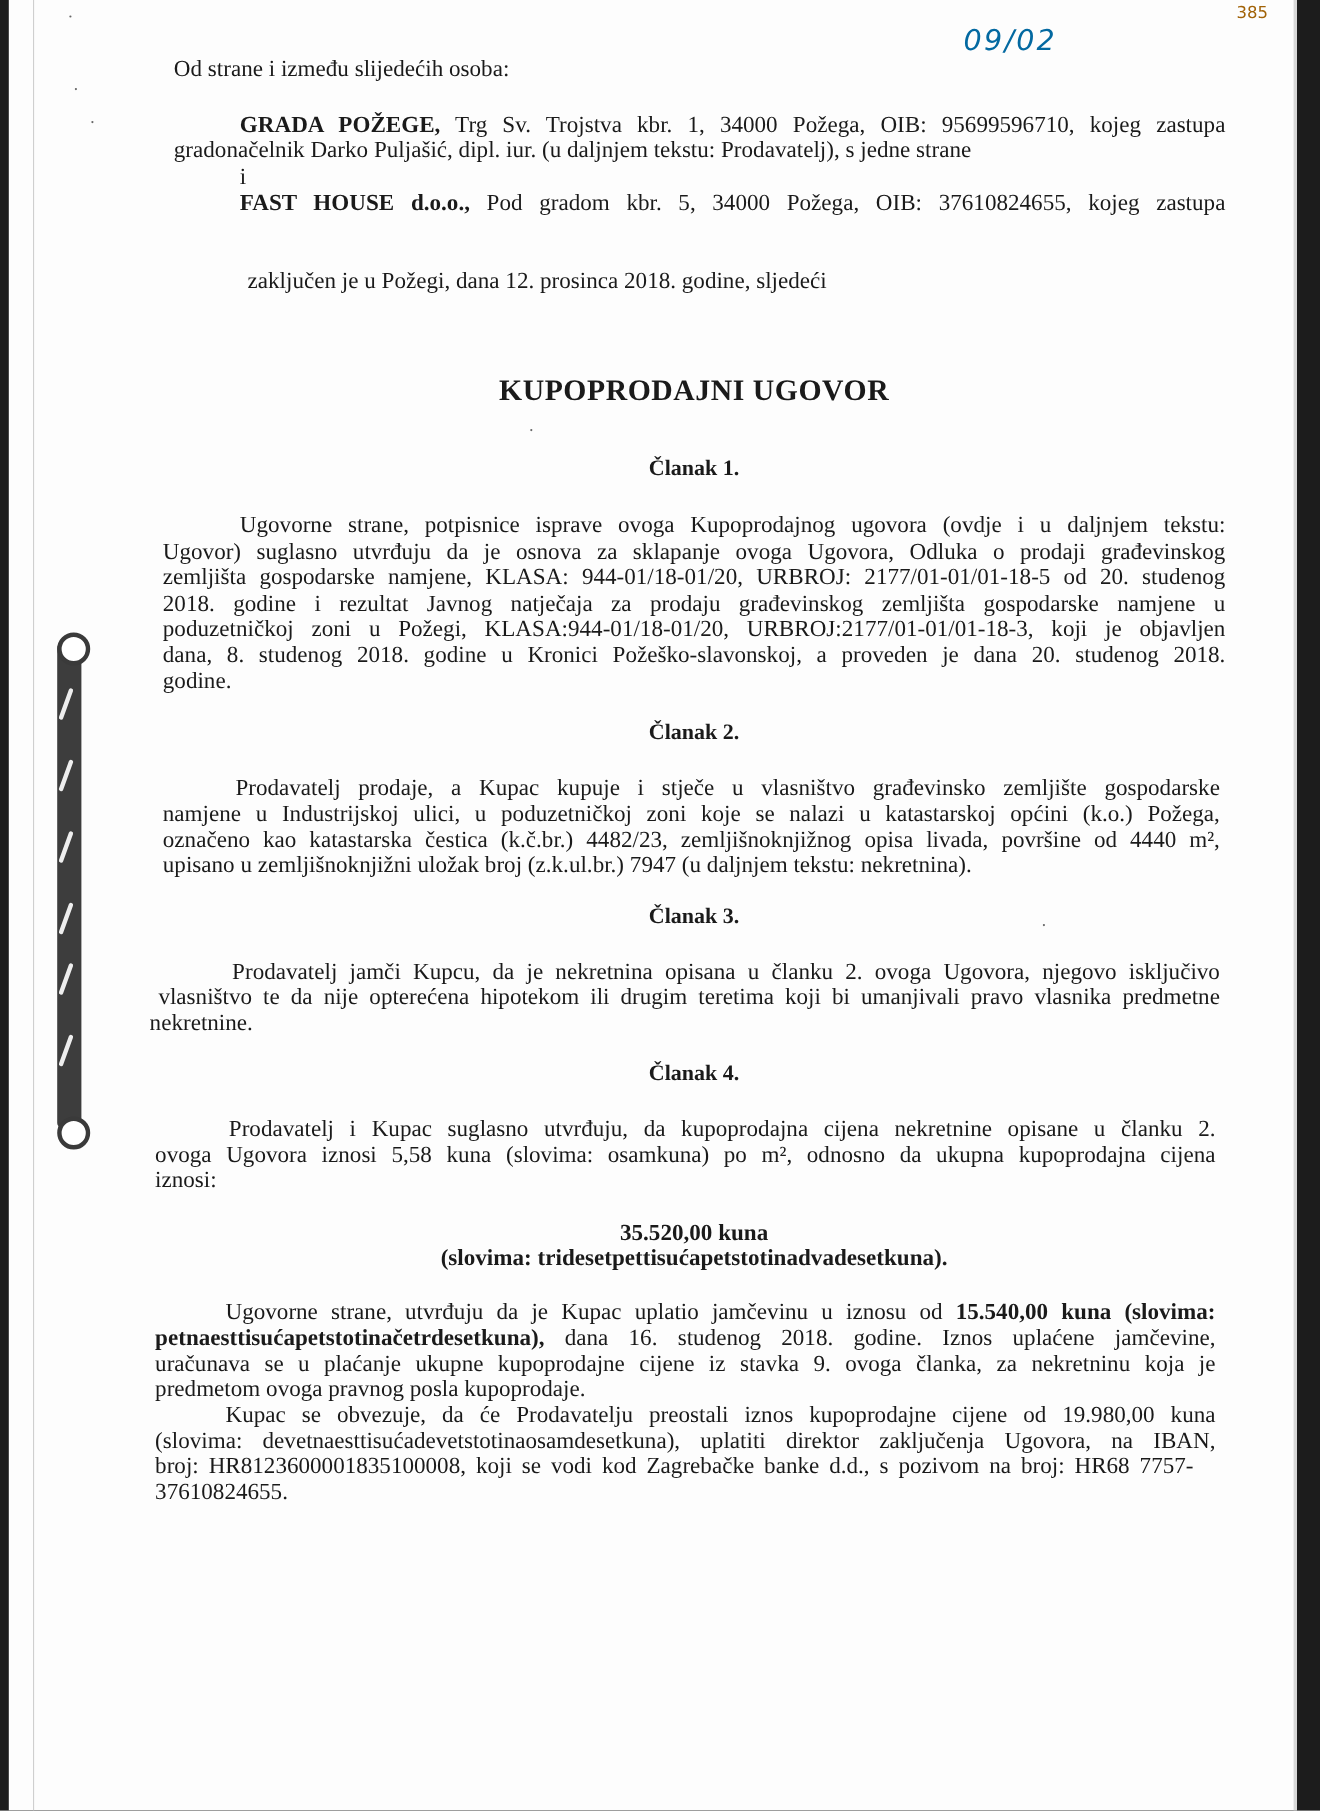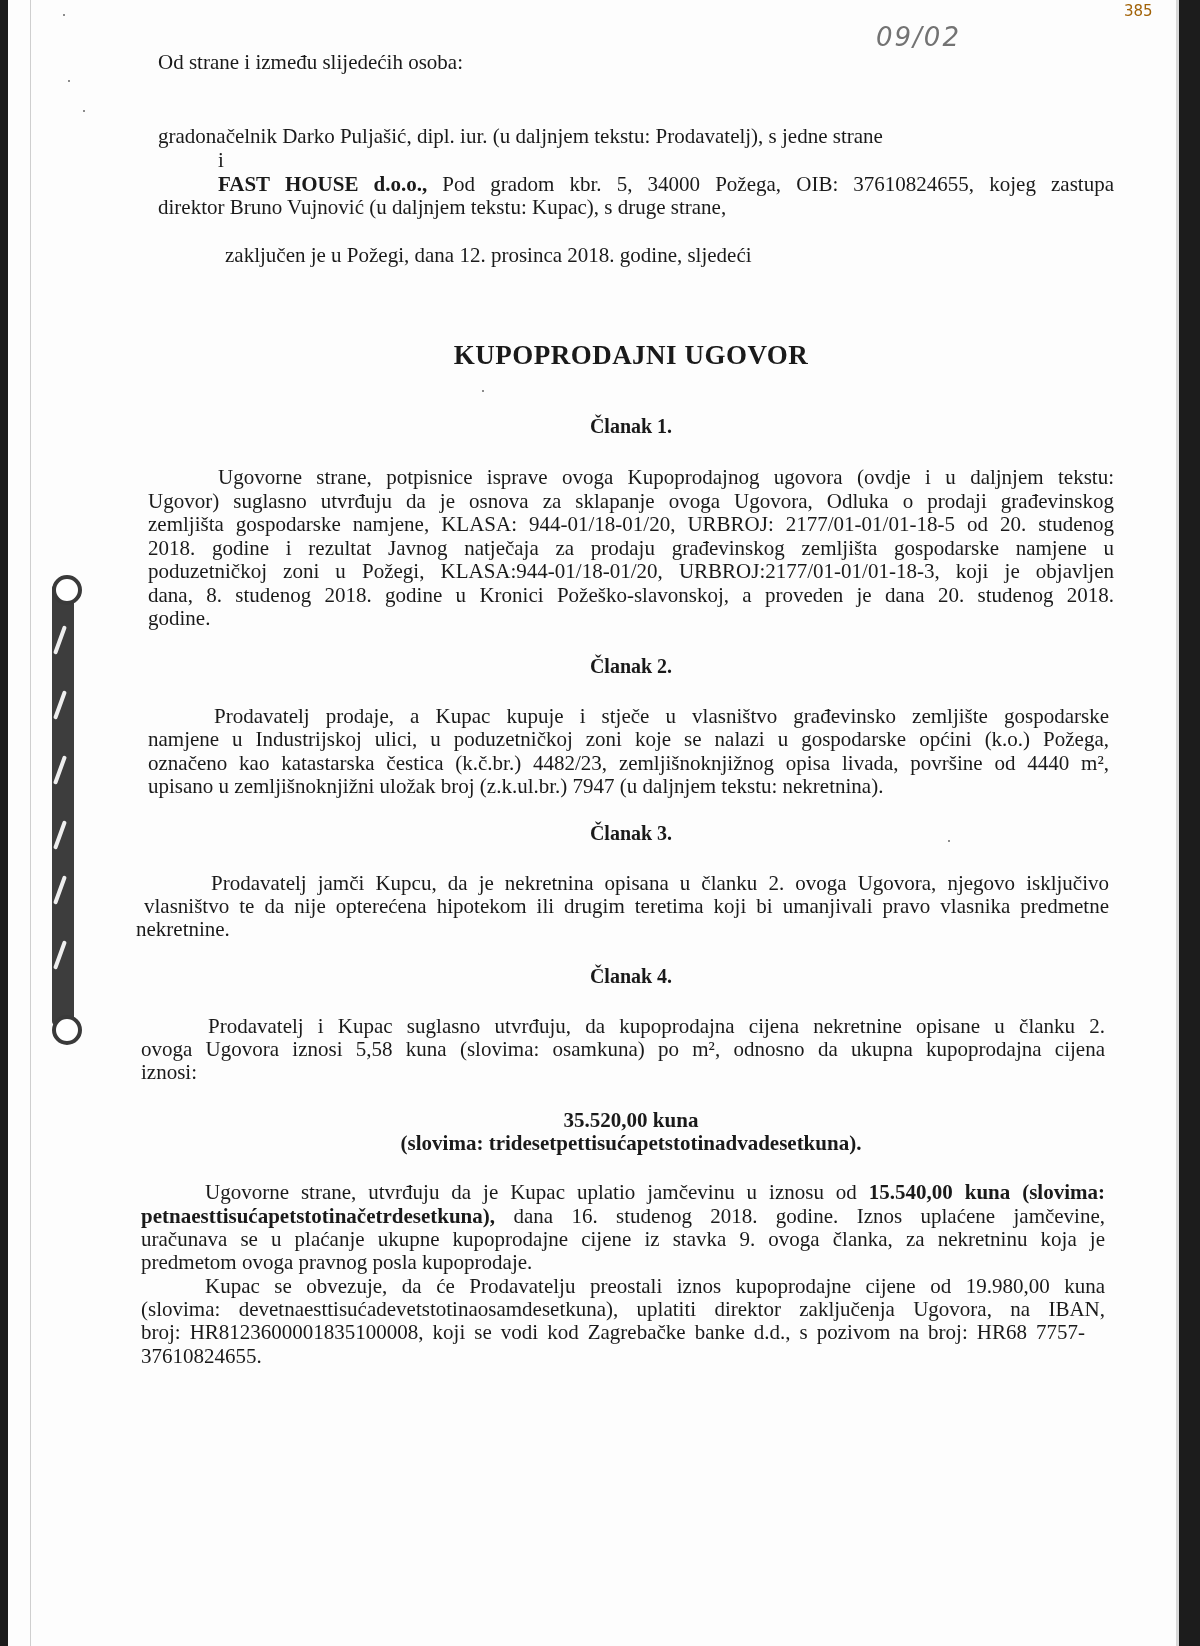--- a/index.html
+++ b/index.html
@@ -29,21 +29,21 @@
   .ring {
     position:absolute; width:30px; height:30px; border-radius:50%;
     background:#fff; border:4px solid #3a3a3a; box-sizing:border-box;
   }
   .abs { position:absolute; }
   .txt { font-size:21px; line-height:24px; white-space:nowrap; }
   .just { text-align:justify; text-align-last:justify; display:block; white-space:nowrap; }
   .center { text-align:center; }
   b { font-weight:bold; }
   .hand {
-    font-family:"DejaVu Sans", sans-serif; font-size:26px; color:#737373;
+    font-family:"DejaVu Sans", sans-serif; font-size:26px; color:#0369a1;
     font-style:italic; letter-spacing:2px;
   }
   .stamp { font-family:"DejaVu Sans", sans-serif; font-size:15px; color:#a16207; }
   .title { font-size:27px; font-weight:bold; letter-spacing:0.5px; }
   .art { font-size:20px; font-weight:bold; }
   .speck { position:absolute; width:2px; height:2px; background:#666; border-radius:50%; }
 </style>
 </head>
 <body>
 
@@ -65,48 +65,51 @@
   <div class="speck" style="left:60px;top:80px"></div>
   <div class="speck" style="left:75px;top:110px"></div>
   <div class="speck" style="left:474px;top:390px"></div>
   <div class="speck" style="left:940px;top:840px"></div>
 
   <div class="abs stamp" style="left:1116px;top:2px">385</div>
   <div class="abs hand" style="left:868px;top:22px">09/02</div>
 
   <div class="abs txt" style="left:150px;top:50px">Od strane i između slijedećih osoba:</div>
 
+  <div class="abs txt just" style="left:210px;top:101px;width:896px">
+    <b>GRADA POŽEGE,</b>
+    <span>Trg Sv. Trojstva kbr. 1, 34000 Požega, OIB: 95699596710, kojeg zastupa</span>
+  </div>
   <div class="abs txt" style="left:150px;top:124px">gradonačelnik Darko Puljašić, dipl. iur. (u daljnjem tekstu: Prodavatelj), s jedne strane</div>
   <div class="abs txt" style="left:210px;top:148px">i</div>
 
   <div class="abs txt just" style="left:210px;top:172px;width:896px">
     <b>FAST HOUSE d.o.o.,</b>
     <span>Pod gradom kbr. 5, 34000 Požega, OIB: 37610824655, kojeg zastupa</span>
   </div>
-  <div class="abs txt" style="left:150px;top:195px">direktor Bruno Vujnović (u daljnjem tekstu: Kupac), s druge strane,</div>
 
   <div class="abs txt" style="left:217px;top:243px">zaključen je u Požegi, dana 12. prosinca 2018. godine, sljedeći</div>
 
   <div class="abs title center" style="left:0;width:1246px;top:340px">KUPOPRODAJNI UGOVOR</div>
 
   <div class="abs art center" style="left:0;width:1246px;top:415px">Članak 1.</div>
   <div>
     <div class="abs txt just" style="left:210px;top:465px;width:896px">Ugovorne strane, potpisnice isprave ovoga Kupoprodajnog ugovora (ovdje i u daljnjem tekstu:</div>
     <div class="abs txt just" style="left:140px;top:489px;width:966px">Ugovor) suglasno utvrđuju da je osnova za sklapanje ovoga Ugovora, Odluka o prodaji građevinskog</div>
     <div class="abs txt just" style="left:140px;top:512px;width:966px">zemljišta gospodarske namjene, KLASA: 944-01/18-01/20, URBROJ: 2177/01-01/01-18-5 od 20. studenog</div>
     <div class="abs txt just" style="left:140px;top:536px;width:966px">2018. godine i rezultat Javnog natječaja za prodaju građevinskog zemljišta gospodarske namjene u</div>
     <div class="abs txt just" style="left:140px;top:559px;width:966px">poduzetničkoj zoni u Požegi, KLASA:944-01/18-01/20, URBROJ:2177/01-01/01-18-3, koji je objavljen</div>
     <div class="abs txt just" style="left:140px;top:583px;width:966px">dana, 8. studenog 2018. godine u Kronici Požeško-slavonskoj, a proveden je dana 20. studenog 2018.</div>
     <div class="abs txt" style="left:140px;top:606px">godine.</div>
   </div>
 
   <div class="abs art center" style="left:0;width:1246px;top:655px">Članak 2.</div>
   <div>
     <div class="abs txt just" style="left:206px;top:704px;width:895px">Prodavatelj prodaje, a Kupac kupuje i stječe u vlasništvo građevinsko zemljište gospodarske</div>
-    <div class="abs txt just" style="left:140px;top:727px;width:961px">namjene u Industrijskoj ulici, u poduzetničkoj zoni koje se nalazi u gospodarske općini (k.o.) Požega,</div>
+    <div class="abs txt just" style="left:140px;top:727px;width:961px">namjene u Industrijskoj ulici, u poduzetničkoj zoni koje se nalazi u katastarskoj općini (k.o.) Požega,</div>
     <div class="abs txt just" style="left:140px;top:751px;width:961px">označeno kao katastarska čestica (k.č.br.) 4482/23, zemljišnoknjižnog opisa livada, površine od 4440 m²,</div>
     <div class="abs txt" style="left:140px;top:774px">upisano u zemljišnoknjižni uložak broj (z.k.ul.br.) 7947 (u daljnjem tekstu: nekretnina).</div>
   </div>
 
   <div class="abs art center" style="left:0;width:1246px;top:822px">Članak 3.</div>
   <div>
     <div class="abs txt just" style="left:203px;top:871px;width:898px">Prodavatelj jamči Kupcu, da je nekretnina opisana u članku 2. ovoga Ugovora, njegovo isključivo</div>
     <div class="abs txt just" style="left:136px;top:894px;width:965px">vlasništvo te da nije opterećena hipotekom ili drugim teretima koji bi umanjivali pravo vlasnika predmetne</div>
     <div class="abs txt" style="left:128px;top:917px">nekretnine.</div>
   </div>

